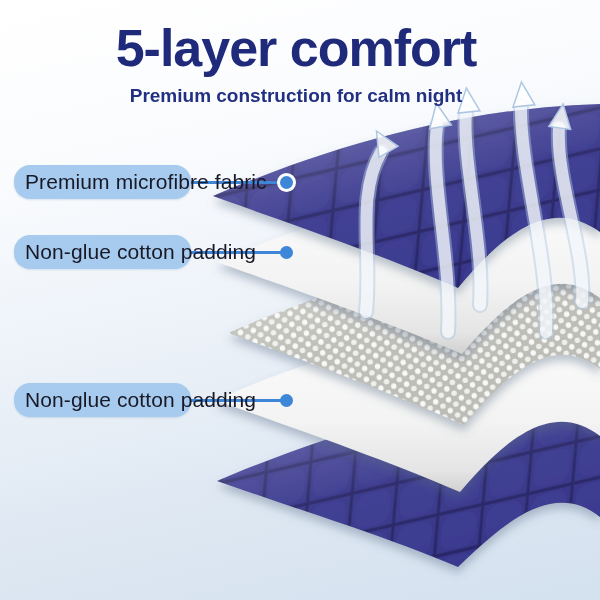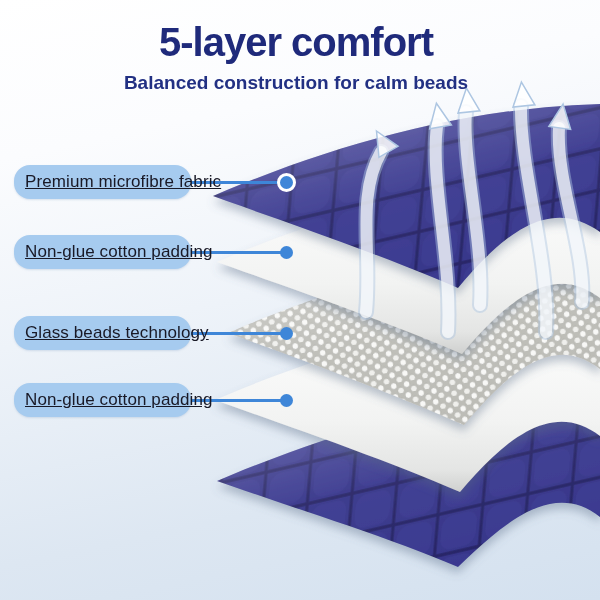--- a/index.html
+++ b/index.html
@@ -4,33 +4,32 @@
 <style>
   html,body{margin:0;padding:0;}
   #stage{
     position:relative;width:600px;height:600px;overflow:hidden;
     font-family:"Liberation Sans", sans-serif;
     background:linear-gradient(168deg,#ffffff 0%,#fbfcfe 22%,#eef3f9 48%,#dde7f2 78%,#d4e1ef 100%);
   }
   #illustration{position:absolute;left:0;top:0;width:600px;height:600px;}
   .header{position:absolute;left:0;top:20px;width:592px;text-align:center;z-index:3;}
   .title{
-    font-size:40px;font-weight:800;letter-spacing:-1px;color:#1f2a7b;line-height:1.1;
+    font-size:52px;font-weight:800;letter-spacing:-1px;color:#1f2a7b;line-height:1.1;
   }
   .subtitle{
     margin-top:8px;font-size:19px;font-weight:600;color:#223083;letter-spacing:0px;
   }
   .callout{position:absolute;left:14px;width:177px;height:34px;z-index:4;}
   .pill{
     position:absolute;left:0;top:0;width:100%;height:100%;
     background:#a6cbef;border-radius:16px;
     display:flex;align-items:center;padding-left:11px;box-sizing:border-box;
-    font-size:17px;color:#191926;letter-spacing:0.1px;white-space:nowrap;
+    font-size:21px;color:#191926;letter-spacing:0.1px;white-space:nowrap;
     box-shadow:0 1px 2px rgba(120,150,190,0.25);
-    text-decoration:underline;
   }
   .connector{
     position:absolute;left:168px;top:15.5px;width:108px;height:3px;
     background:#3e86d8;border-radius:2px;
   }
   .dot{
     position:absolute;left:266px;top:10.5px;width:13px;height:13px;border-radius:50%;
     background:#3e86d8;
   }
   .dot.ringed{
@@ -119,40 +118,35 @@
       <g>
         <path d="M582,302 C586,252 556,182 559,128" fill="none" stroke="#adc6e2" stroke-opacity="0.45" stroke-width="16" stroke-linecap="round"></path>
         <path d="M582,302 C586,252 556,182 559,128" fill="none" stroke="#ffffff" stroke-opacity="0.70" stroke-width="12" stroke-linecap="round"></path>
         <path d="M0,-15 L11,9 L-11,9 Z" transform="translate(561,119) rotate(8)" fill="#ffffff" fill-opacity="0.85" stroke="#adc6e2" stroke-width="1.5"></path>
       </g>
     </g>
   </svg>
 
   <div class="header">
     <div class="title">5-layer comfort</div>
-    <div class="subtitle">Balanced construction for calm beads</div>
+    <div class="subtitle">Premium construction for calm night</div>
   </div>
 
   <div class="callout c1">
     <div class="connector"></div>
     <div class="dot ringed"></div>
     <div class="pill">Premium microfibre fabric</div>
   </div>
 
   <div class="callout c2">
     <div class="connector"></div>
     <div class="dot"></div>
     <div class="pill">Non-glue cotton padding</div>
   </div>
 
-  <div class="callout c3">
-    <div class="connector"></div>
-    <div class="dot"></div>
-    <div class="pill">Glass beads technology</div>
-  </div>
 
   <div class="callout c4">
     <div class="connector"></div>
     <div class="dot"></div>
     <div class="pill">Non-glue cotton padding</div>
   </div>
 
 
 </div>
 

